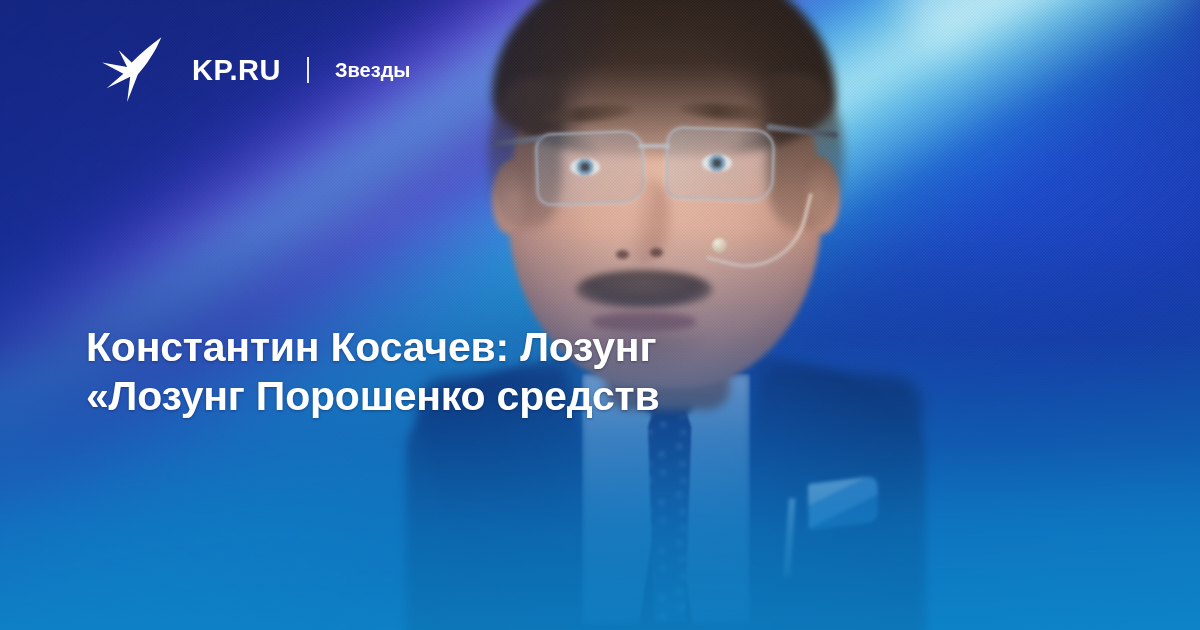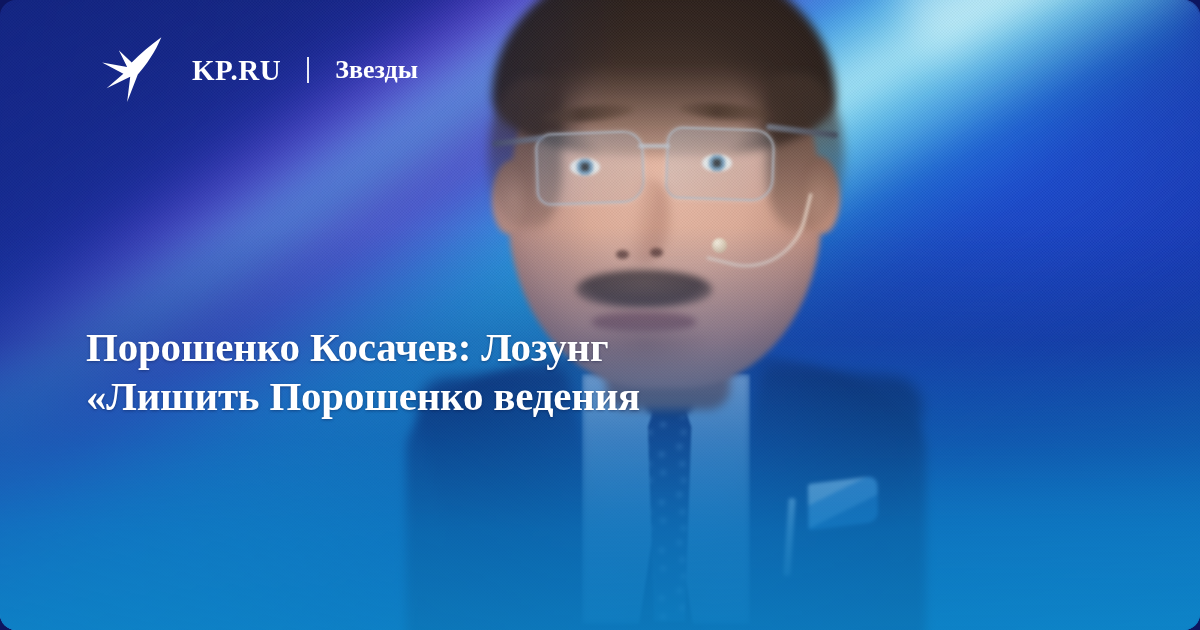--- a/index.html
+++ b/index.html
@@ -7,23 +7,22 @@
     margin: 0;
     padding: 0;
     background: #0d1560;
   }
 
   .share-card {
     position: relative;
     width: 1200px;
     height: 630px;
     overflow: hidden;
-    font-family: Liberation Serif, serif;
+    font-family: Liberation Sans, sans-serif;
     background: #131a6b;
-    border-radius: 16px;
   }
 
   
   .photo-layer {
     position: absolute;
     inset: 0;
     overflow: hidden;
   }
 
   
@@ -517,21 +516,21 @@
   }
   .brand-divider {
     width: 2px;
     height: 26px;
     background: rgba(255,255,255,0.9);
     margin: 0 26px;
     flex: none;
   }
   .section-name {
     color: #ffffff;
-    font-size: 26px;
+    font-size: 20px;
     font-weight: 700;
     white-space: nowrap;
   }
 
   
   .headline {
     position: absolute;
     left: 86px;
     top: 296px;
     width: 1010px;
@@ -602,17 +601,17 @@
   <div class="header">
     <svg class="logo-bird" viewBox="0 0 100 100" aria-hidden="true">
       <path fill="#ffffff" d="M86 7 C72 17 58 29 47 40 L30 24 L41 46 L8 40 L36 55 L14 74 L45 59 L41 92 L55 56 C66 44 78 26 86 7 Z"></path>
     </svg>
     <span class="brand-name">KP.RU</span>
     <span class="brand-divider"></span>
     <span class="section-name">Звезды</span>
   </div>
 
   <h1 class="headline">
-    <span class="headline-line">Порошенко Косачев: Лозунг</span>
-    <span class="headline-line">«Лишить Порошенко ведения</span>
+    <span class="headline-line">Константин Косачев: Лозунг</span>
+    <span class="headline-line">«Лозунг Порошенко средств</span>
   </h1>
 
 </div>
 
 </body></html>

